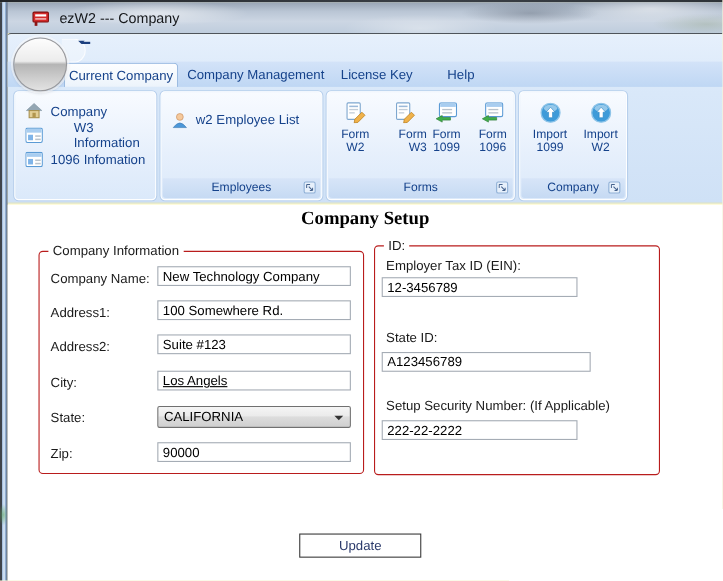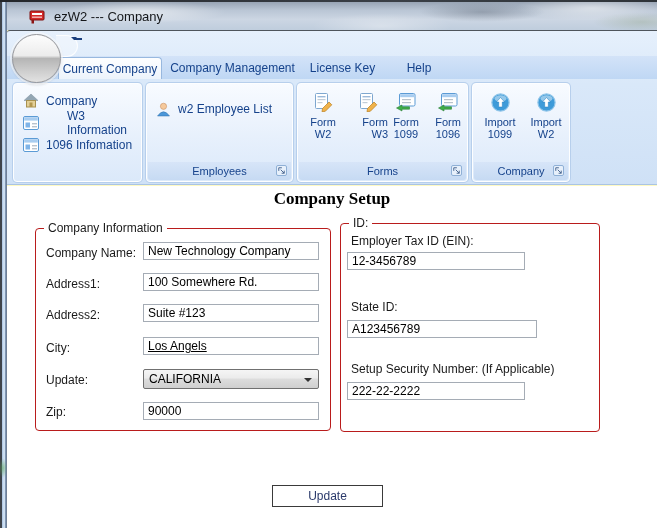--- a/index.html
+++ b/index.html
@@ -294,21 +294,21 @@
 
       <span class="flabel lb1">Address1:</span>
       <input class="tin in1" type="text" value="100 Somewhere Rd." style="">
 
       <span class="flabel lb2">Address2:</span>
       <input class="tin in2" type="text" value="Suite #123" style="">
 
       <span class="flabel lb3">City:</span>
       <input class="tin in3" type="text" value="Los Angels" style="">
 
-      <span class="flabel lb4">Update:</span>
+      <span class="flabel lb4">State:</span>
       <div class="combo">
         <span>CALIFORNIA</span>
         <span class="combo-arrow"></span>
       </div>
 
       <span class="flabel lb5">Zip:</span>
       <input class="tin in5" type="text" value="90000" style="">
     </div>
 
     <div class="groupbox gb-id">

